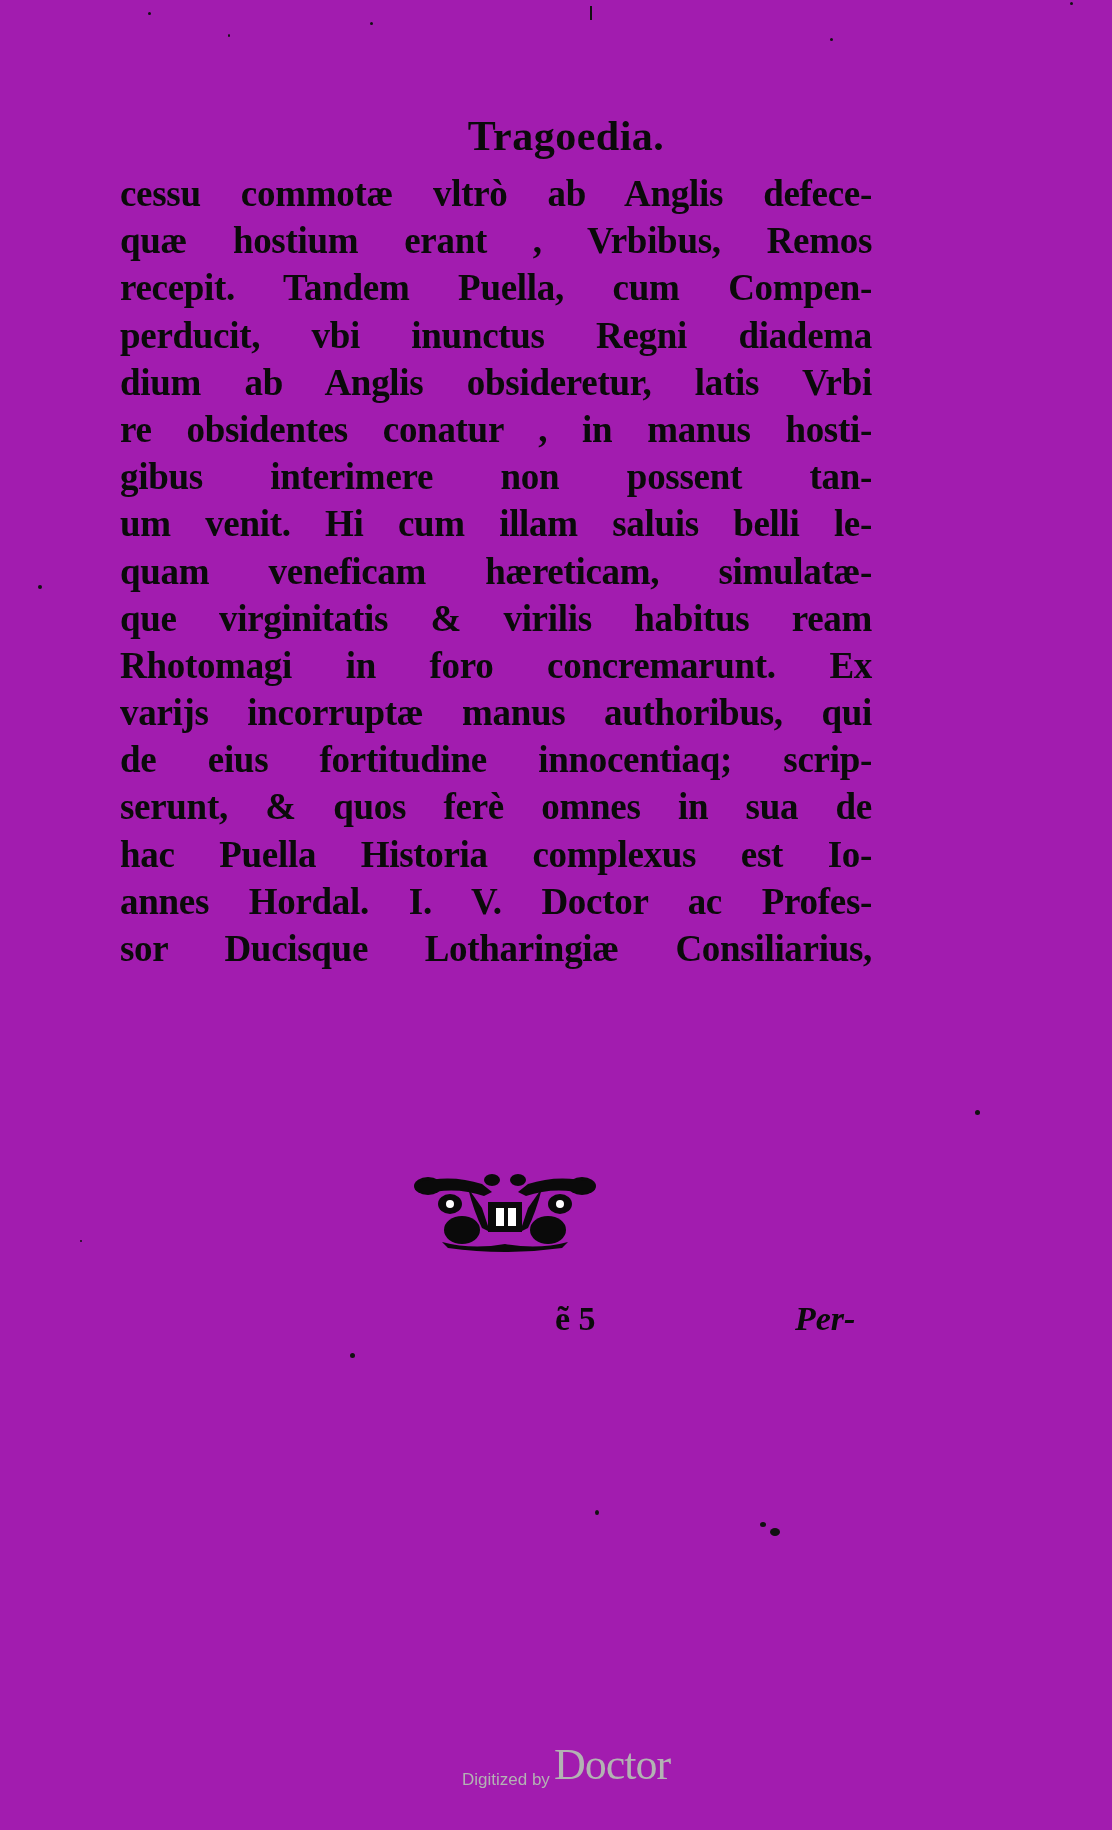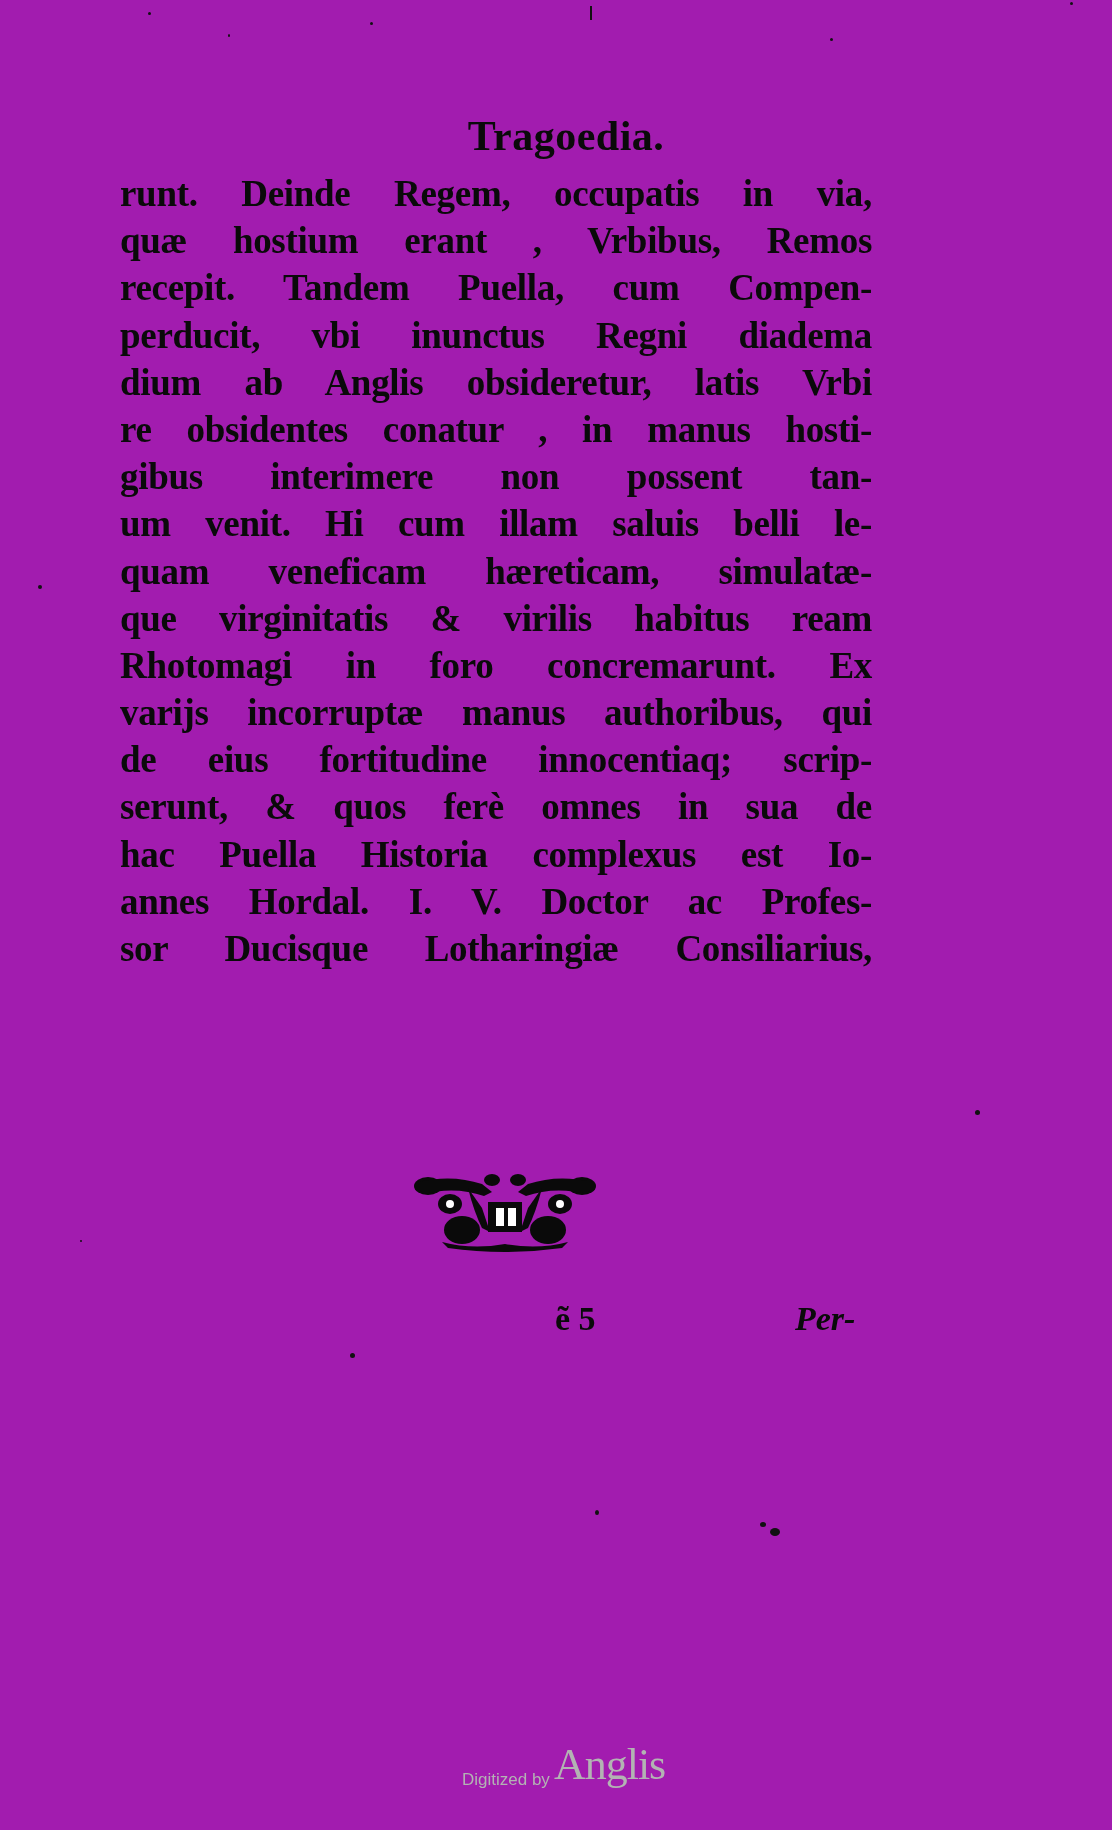--- a/index.html
+++ b/index.html
@@ -118,21 +118,21 @@
     <span style="left:350px;top:1353px;width:5px;height:5px;"></span>
     <span style="left:595px;top:1510px;width:4px;height:5px;"></span>
     <span style="left:760px;top:1522px;width:6px;height:5px;"></span>
     <span style="left:770px;top:1528px;width:10px;height:8px;"></span>
     <span style="left:80px;top:1240px;width:2px;height:2px;"></span>
   </div>
 
   <div class="running-head">Tragoedia.</div>
 
   <div class="text-block">
-    <div class="line">runt. Deinde Regem, occupatis in via,</div>
+    <div class="line">cessu commotæ vltrò ab Anglis defece-</div>
     <div class="line">quæ hostium erant , Vrbibus, Remos</div>
     <div class="line">recepit. Tandem Puella, cum Compen-</div>
     <div class="line">perducit, vbi inunctus Regni diadema</div>
     <div class="line">dium ab Anglis obsideretur, latis Vrbi</div>
     <div class="line">re obsidentes conatur , in manus hosti-</div>
     <div class="line">gibus interimere non possent tan-</div>
     <div class="line">um venit. Hi cum illam saluis belli le-</div>
     <div class="line">quam veneficam hæreticam, simulatæ-</div>
     <div class="line">que virginitatis &amp; virilis habitus ream</div>
     <div class="line">Rhotomagi in foro concremarunt. Ex</div>
@@ -169,16 +169,16 @@
     </g>
   </svg>
 
   <div class="footer-row">
     <span class="signature">ẽ 5</span>
     <span class="catchword">Per-</span>
   </div>
 
   <div class="watermark">
     <span class="small">Digitized by</span>
-    <span class="big">Anglis</span>
+    <span class="big">Doctor</span>
   </div>
 
 </div>
 
 </body></html>

